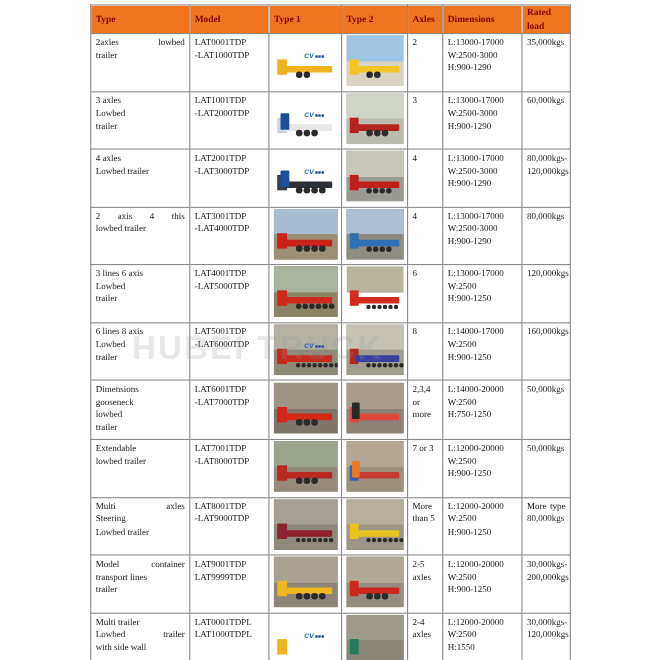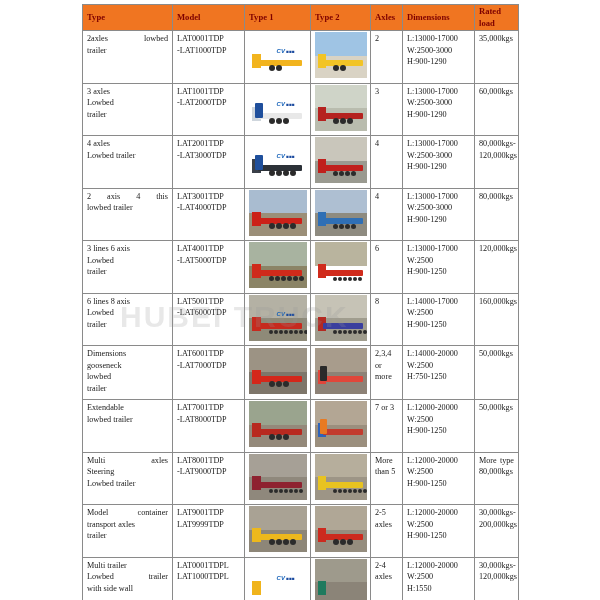--- a/index.html
+++ b/index.html
@@ -409,21 +409,21 @@
               </div>
               <div>80,000kgs</div>
             </td>
           </tr>
           <tr>
             <td>
               <div class="just-line">
                 <span>Model</span>
                 <span>container</span>
               </div>
-              <div>transport axles</div>
+              <div>transport lines</div>
               <div>trailer</div>
             </td>
             <td>
               <div>LAT9001TDP</div>
               <div>LAT9999TDP</div>
             </td>
             <td class="cell-img" title="yellow tank container transport skeleton trailer"><span class="photo" style="width:58px;height:46px;background:#8d8678;"><span class="sky" style="background:#a9a294;"></span><span class="gnd" style="background:#8d8678;"></span><span class="ramp" style="background:#edb81c;left:3px;bottom:10px;width:9px;height:14px;"></span><span class="body" style="background:#edb81c;left:9px;bottom:12px;width:44px;height:6px;"></span><span class="wheel" style="left:20px;bottom:7px;width:6px;height:6px;"></span><span class="wheel" style="left:27px;bottom:7px;width:6px;height:6px;"></span><span class="wheel" style="left:34px;bottom:7px;width:6px;height:6px;"></span><span class="wheel" style="left:41px;bottom:7px;width:6px;height:6px;"></span></span></td>
             <td class="cell-img" title="red tank container transport trailer"><span class="photo" style="width:52px;height:46px;background:#958d7e;"><span class="sky" style="background:#b0a796;"></span><span class="gnd" style="background:#958d7e;"></span><span class="ramp" style="background:#cc2a1e;left:3px;bottom:10px;width:8px;height:14px;"></span><span class="body" style="background:#cc2a1e;left:8px;bottom:12px;width:40px;height:6px;"></span><span class="wheel" style="left:18px;bottom:7px;width:6px;height:6px;"></span><span class="wheel" style="left:25px;bottom:7px;width:6px;height:6px;"></span><span class="wheel" style="left:32px;bottom:7px;width:6px;height:6px;"></span></span></td>
             <td>
               <div>2-5</div>

